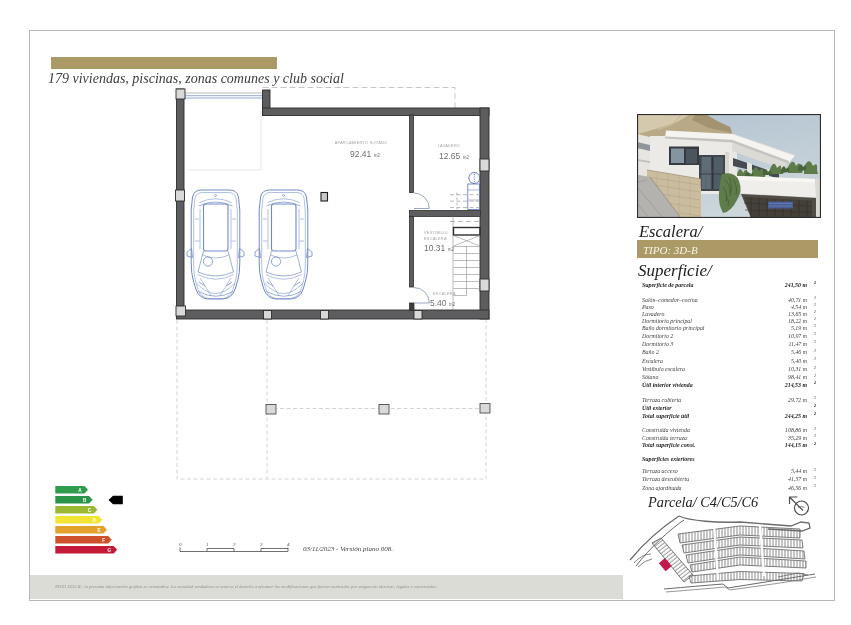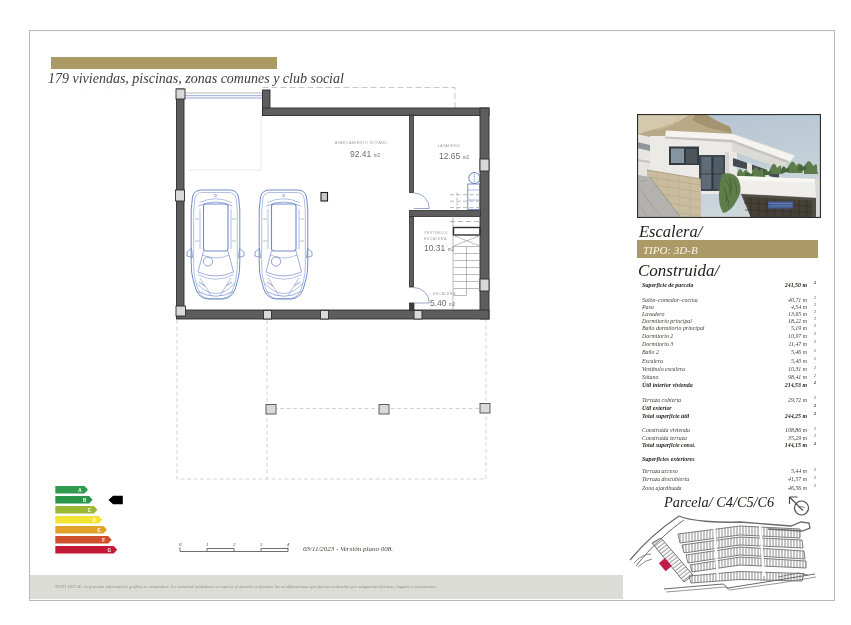--- a/index.html
+++ b/index.html
@@ -290,21 +290,21 @@
 
     <rect x="0.5" y="0.5" width="183" height="103" fill="none" stroke="#2c2c2c" stroke-width="1.2"></rect>
   </svg>
 
   <div class="abs it" style="left:639px;top:222px;font-size:16.5px;color:#23211e;">Escalera/</div>
 
   <div class="abs" style="left:637px;top:240px;width:181px;height:18px;background:#ab9a65;"></div>
 
   <div class="abs it" style="left:643px;top:244px;font-size:11px;color:#f7f5ea;">TIPO: 3D-B</div>
 
-  <div class="abs it" style="left:638px;top:260.5px;font-size:17px;color:#23211e;">Construida/</div>
+  <div class="abs it" style="left:638px;top:260.5px;font-size:17px;color:#23211e;">Superficie/</div>
 
   <div class="abs" id="table" style="left:642px;top:279px;width:174px;height:215px;font-size:5.9px;color:#3f3d39;font-style:italic;">
     <style>
       #table .r{position:absolute;left:0;width:174px;height:7px;}
       #table .l{position:absolute;left:0;top:0;white-space:nowrap;}
       #table .v{position:absolute;right:9px;top:0;}
       #table .s{position:absolute;right:0;top:-1.5px;font-size:4.2px;}
       #table .b{font-weight:bold;color:#25231f;}
     </style>
     <div class="r b" style="top:2.5px">
@@ -414,21 +414,21 @@
         <span class="v">41,57 m</span>
         <span class="s">2</span>
       </div>
     <div class="r" style="top:205.5px">
         <span class="l">Zona ajardinada</span>
         <span class="v">46,56 m</span>
         <span class="s">2</span>
       </div>
   </div>
 
-  <div class="abs it" style="left:648px;top:493.5px;font-size:14.3px;color:#23211e;margin-left:16px;">Parcela/ C4/C5/C6</div>
+  <div class="abs it" style="left:648px;top:493.5px;font-size:14.3px;color:#23211e;">Parcela/ C4/C5/C6</div>
 
   <svg class="abs" style="left:782px;top:492px;" width="30" height="26" viewBox="0 0 30 26">
     <circle cx="19.5" cy="16" r="7" fill="none" stroke="#4c4c4c" stroke-width="1.2"></circle>
     <line x1="7.5" y1="5" x2="21" y2="18.5" stroke="#4c4c4c" stroke-width="1.2"></line>
     <path d="M7.5,5 h8 M7.5,5 v7" fill="none" stroke="#4c4c4c" stroke-width="1.2"></path>
     <path d="M16.5,15.5 q3,-2 6,0" fill="none" stroke="#4c4c4c" stroke-width="0.7"></path>
   </svg>
 
   <svg class="abs" style="left:628px;top:513px;" width="223" height="86" viewBox="0 0 223 86">
     <defs>

